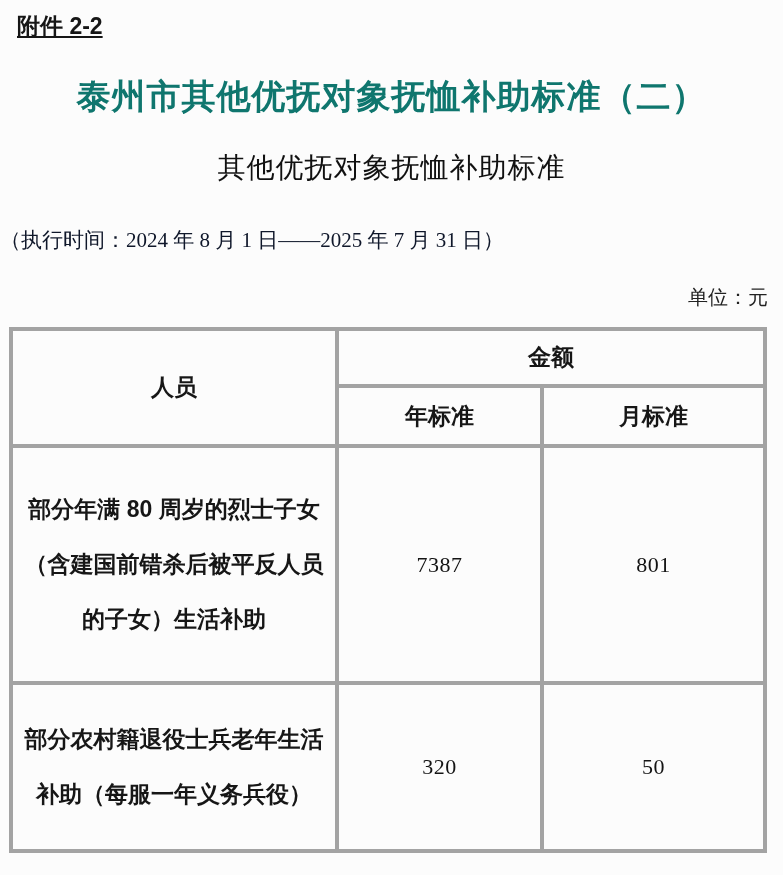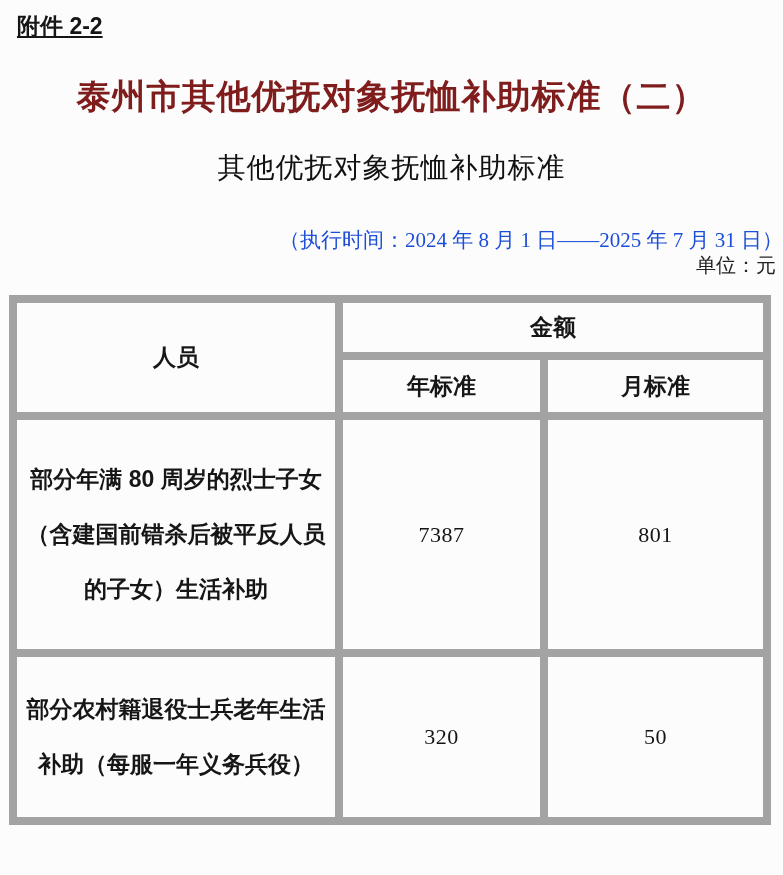--- a/index.html
+++ b/index.html
@@ -22,54 +22,55 @@
     text-decoration: underline;
   }
   .main-title {
     margin-top: 36px;
     text-align: center;
     font-family: "Liberation Serif", serif;
     font-weight: bold;
     font-size: 34px;
     line-height: 41px;
     letter-spacing: 1px;
-    color: #7f1d1d;
+    color: #0f766e;
   }
   .subtitle {
     margin-top: 34px;
     text-align: center;
     font-family: "Liberation Serif", serif;
     font-weight: normal;
     font-size: 28px;
     line-height: 34px;
     letter-spacing: 1px;
     color: #111111;
   }
   .effective-period {
     margin-top: 42px;
-    text-align: right;
+    text-align: left;
     font-size: 21px;
     line-height: 26px;
-    color: #1d4ed8;
+    color: #0f172a;
   }
   .unit-note {
+    margin-top: 32px;
     text-align: right;
-    padding-right: 7px;
+    padding-right: 15px;
     font-size: 20px;
     line-height: 24px;
     color: #222222;
   }
   table.subsidy-table {
     margin: 18px 0 0 9px;
     width: 754px;
     border-collapse: collapse;
     table-layout: fixed;
   }
   .subsidy-table th, .subsidy-table td {
-    border: 8px solid #a3a3a3;
+    border: 4px solid #a3a3a3;
     text-align: center;
     vertical-align: middle;
     font-family: "Liberation Sans", sans-serif;
     font-weight: bold;
     font-size: 23px;
     color: #161616;
     padding: 0;
   }
   tr.hdr-row-1 { height: 57px; }
   tr.hdr-row-2 { height: 60px; }

